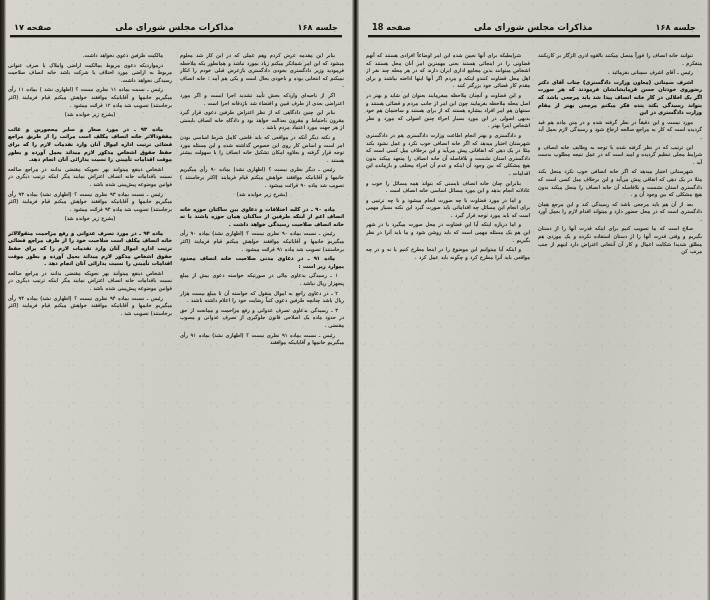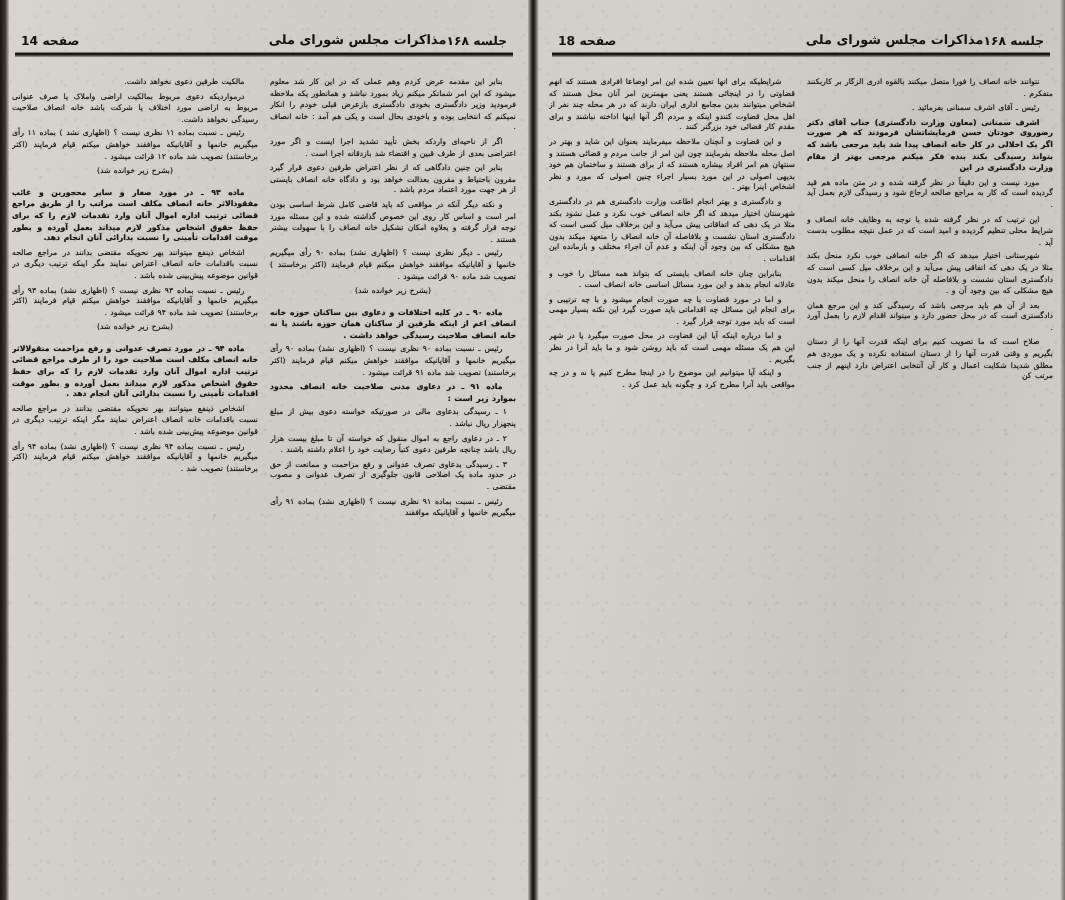--- a/index.html
+++ b/index.html
@@ -45,21 +45,21 @@
   .pg-head{
     position:absolute;top:22px;left:10px;right:10px;height:22px;
     direction:rtl;
   }
   .pg-head .hrow{
     display:flex;justify-content:space-between;align-items:flex-end;
     font-size:8.2px;font-weight:bold;color:#141210;
     letter-spacing:.2px;
     padding:0 4px 2px 4px;
   }
-  .pg-head .center{flex:1;text-align:right;font-size:8.6px;}
+  .pg-head .center{flex:1;text-align:center;font-size:8.6px;}
   .pg-head .rule{
     height:2px;background:#1b1815;margin-top:1px;
     box-shadow:0 1px 0 rgba(0,0,0,.35);
   }
 
   .cols{
     position:absolute;top:52px;bottom:8px;left:8px;right:8px;
     display:flex;flex-direction:row-reverse;gap:8px;
     direction:rtl;
   }
@@ -88,21 +88,21 @@
 
   <div id="edgeL"></div>
   <div id="gutter"></div>
   <div id="edgeR"></div>
 
   <div class="page" id="page-left">
     <div class="pg-head">
       <div class="hrow">
         <span>جلسه ۱۶۸</span>
         <span class="center">مذاکرات مجلس شورای ملی</span>
-        <span>صفحه 14</span>
+        <span>صفحه ۱۷</span>
       </div>
       <div class="rule"></div>
     </div>
     <div class="cols">
       <div class="col" id="col-l1">
           <p class="ind">مالکیت طرفین دعوی نخواهد داشت.</p>
           <p class="ind">درمواردیکه دعوی مربوط بمالکیت اراضی واملاک یا صرف عنوانی مربوط به اراضی مورد اختلاف یا شرکت باشد خانه انصاف صلاحیت رسیدگی نخواهد داشت.</p>
           <p class="ind speaker">رئیس ـ نسبت بماده ۱۱ نظری نیست ؟ (اظهاری نشد ) بماده ۱۱ رأی میگیریم خانمها و آقایانیکه موافقند خواهش میکنم قیام فرمایند (اکثر برخاستند) تصویب شد ماده ۱۲ قرائت میشود .</p>
           <p class="ctr gap">(بشرح زیر خوانده شد)</p>
           <p class="heading">ماده ۹۳ ـ در مورد صغار و سایر محجورین و غائب مفقودالاثر خانه انصاف مکلف است مراتب را از طریق مراجع قضائی ترتیب اداره اموال آنان وارد تقدمات لازم را که برای حفظ حقوق اشخاص مذکور لازم میداند بعمل آورده و بطور موقت اقدامات تأمینی را نسبت بدارائی آنان انجام دهد.</p>

